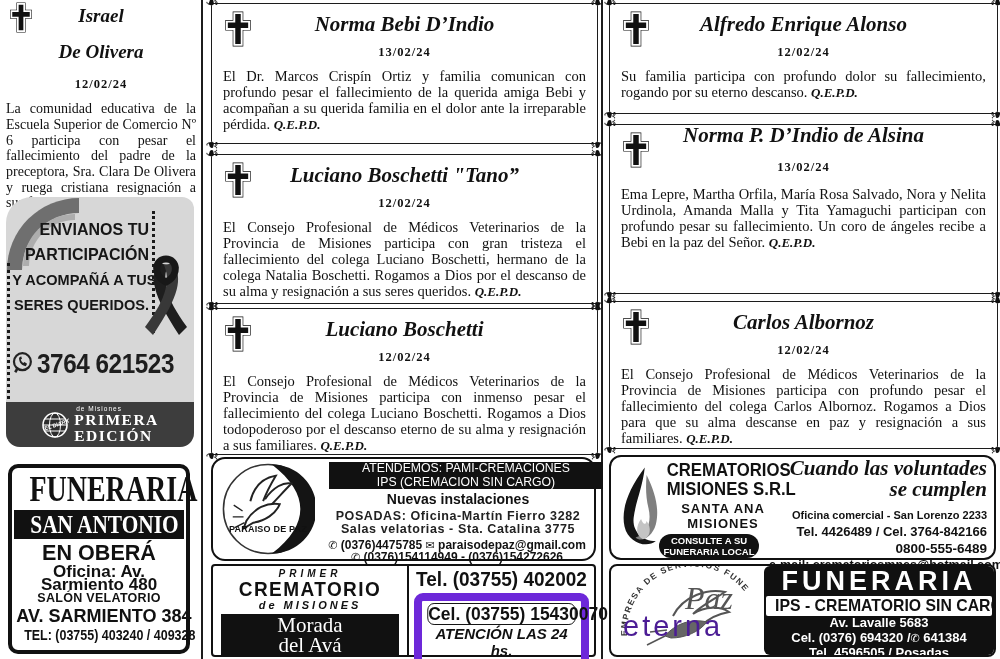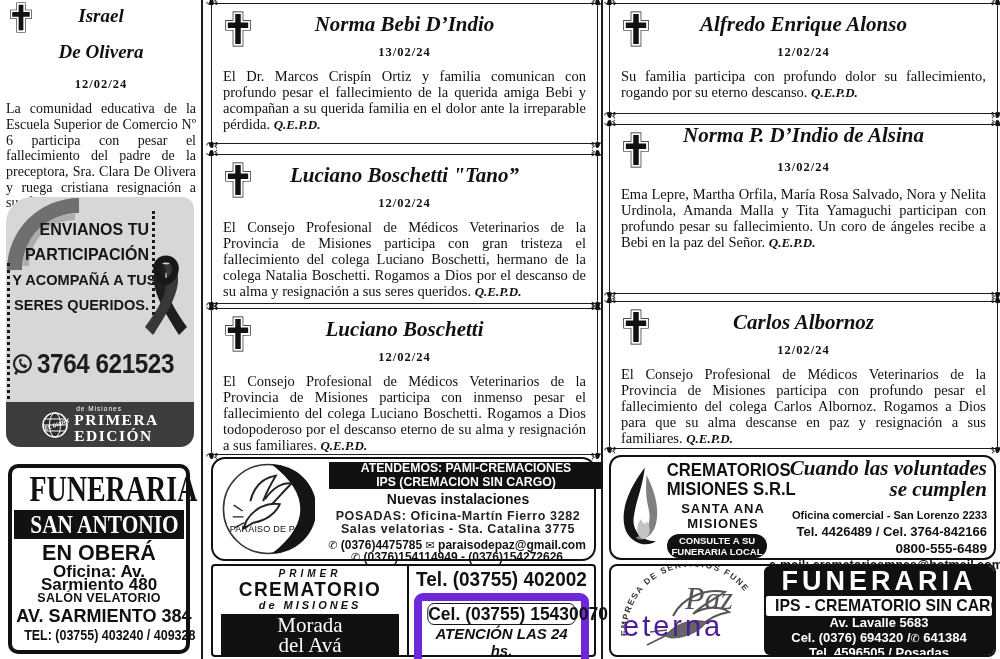--- a/index.html
+++ b/index.html
@@ -34,21 +34,21 @@
   .ad-env .arc1{position:absolute;left:1px;top:1px;width:72px;height:72px;
           border-top:15px solid #6f6f6f;border-left:15px solid #6f6f6f;border-top-left-radius:72px;box-sizing:border-box;}
   .ad-env .arc2{position:absolute;left:17px;top:17px;width:52px;height:52px;
           border-top:6px solid #adadad;border-left:6px solid #adadad;border-top-left-radius:56px;box-sizing:border-box;}
   .ad-env .dot-r{position:absolute;left:146px;top:14px;height:122px;border-left:3px dotted #1a1a1a;}
   .ad-env .dot-l{position:absolute;left:1px;top:66px;height:172px;border-left:3px dotted #1a1a1a;}
   .env-lines{position:absolute;left:2px;top:20px;width:141px;text-align:right;font-weight:bold;color:#161616;}
   .env-lines .l{font-size:16.5px;line-height:25px;white-space:nowrap;transform:scaleX(.97);transform-origin:right;}
   .env-lines .sm{font-size:15px;}
   .env-ribbon{position:absolute;right:5px;top:58px;}
-  .env-phone{position:absolute;left:5px;top:152px;width:178px;display:flex;align-items:center;gap:3px;}
+  .env-phone{position:absolute;left:5px;top:152px;width:178px;display:flex;gap:3px;}
   .env-phone .num{font-weight:bold;font-size:27px;letter-spacing:-.5px;transform:scaleX(.9);transform-origin:left;color:#1d1d1d;white-space:nowrap;}
   .env-brand{position:absolute;left:0;right:0;bottom:0;height:45px;background:#3d3d3d;border-radius:0 0 14px 14px;
              display:flex;align-items:center;justify-content:center;gap:5px;color:#fff;}
   .env-brand .btxt{line-height:1;}
   .env-brand .bsm{font-size:6.5px;letter-spacing:1px;margin-left:2px;}
   .env-brand .bl1,.env-brand .bl2{font-family:"Liberation Serif",serif;font-weight:bold;font-size:15.5px;letter-spacing:1.5px;}
 
   
   .ad-sa{position:absolute;left:8px;top:464px;width:182px;height:190px;border:4px solid #111;border-radius:10px;
          background:#fff;text-align:center;font-family:"Liberation Sans",sans-serif;box-sizing:border-box;padding-top:3px;}
@@ -59,23 +59,23 @@
   .ad-sa .f3{font-weight:bold;font-size:22px;line-height:24px;margin-top:2px;transform:scaleX(.98);}
   .ad-sa .f4{font-weight:bold;font-size:17px;line-height:13px;}
   .ad-sa .f5{font-weight:bold;font-size:12.5px;line-height:15px;letter-spacing:.3px;}
   .ad-sa .f6{font-weight:bold;font-size:19px;line-height:20px;transform:scaleX(.95);white-space:nowrap;}
   .ad-sa .f7{font-weight:bold;font-size:14.5px;line-height:17px;transform:scaleX(.86);white-space:nowrap;margin-top:1px;}
 
   
   .ad-par{position:absolute;left:211px;top:457px;width:385px;height:104px;border:2px solid #111;border-radius:14px;
           background:#fff;box-sizing:border-box;font-family:"Liberation Sans",sans-serif;}
   .ad-par .logo{position:absolute;left:8px;top:3px;width:94px;height:94px;}
-  .ad-par .logo-label{position:absolute;left:0;top:62px;width:94px;text-align:center;font-size:9px;font-weight:normal;letter-spacing:.2px;}
+  .ad-par .logo-label{position:absolute;left:0;top:62px;width:94px;text-align:center;font-size:9px;font-weight:bold;letter-spacing:.2px;}
   .par-banner{position:absolute;left:116px;top:3px;width:274px;height:27px;background:#111;color:#fff;
-              text-align:center;font-weight:bold;}
+              text-align:center;font-weight:normal;}
   .par-banner div{font-size:12.5px;line-height:13.5px;white-space:nowrap;transform:scaleX(.98);}
   .par-nuevas{position:absolute;left:116px;top:32px;width:258px;text-align:center;font-weight:bold;font-size:14px;}
   .par-a1{position:absolute;left:116px;top:50px;width:258px;text-align:center;font-weight:bold;font-size:12.5px;letter-spacing:.6px;color:#222;white-space:nowrap;}
   .par-a2{position:absolute;left:116px;top:63px;width:258px;text-align:center;font-weight:bold;font-size:12.5px;letter-spacing:.6px;color:#222;white-space:nowrap;}
   .par-c1{position:absolute;left:110px;top:79px;width:268px;text-align:center;font-weight:bold;font-size:12px;white-space:nowrap;}
   .par-c2{position:absolute;left:110px;top:91px;width:268px;text-align:center;font-weight:bold;font-size:12px;white-space:nowrap;}
 
   
   .ad-mor{position:absolute;left:211px;top:564px;width:385px;height:93px;border:2.5px solid #111;border-radius:4px;
           background:#fff;box-sizing:border-box;font-family:"Liberation Sans",sans-serif;}
@@ -93,21 +93,21 @@
   .mor-mail{font-weight:bold;font-size:12px;line-height:13px;margin-top:3px;white-space:nowrap;}
   .mor-web{font-weight:bold;font-size:13px;line-height:14px;white-space:nowrap;}
 
   
   .ad-crem{position:absolute;left:609px;top:455px;width:387px;height:105px;border:2.5px solid #111;border-radius:12px;
            background:#fff;box-sizing:border-box;font-family:"Liberation Sans",sans-serif;}
   .crem-flame{position:absolute;left:8px;top:4px;}
   .crem-name{position:absolute;left:48px;top:3px;width:128px;text-align:center;font-weight:bold;}
   .crem-name div{font-size:19px;line-height:19px;transform:scaleX(.88);white-space:nowrap;}
   .crem-loc{position:absolute;left:58px;top:45px;width:108px;text-align:center;font-weight:bold;font-size:13px;line-height:14.5px;letter-spacing:1px;}
-  .crem-pill{position:absolute;left:56px;top:77px;width:100px;height:24px;background:#111;border-radius:12px;color:#fff;
+  .crem-pill{position:absolute;left:48px;top:77px;width:100px;height:24px;background:#111;border-radius:12px;color:#fff;
              font-weight:bold;font-size:9.5px;line-height:11px;display:flex;flex-direction:column;justify-content:center;text-align:center;}
   .crem-right{position:absolute;left:158px;top:1px;right:7px;text-align:right;}
   .crem-right .s1,.crem-right .s2{font-family:"Liberation Serif",serif;font-style:italic;font-weight:bold;font-size:21px;line-height:21px;white-space:nowrap;}
   .crem-right .o{font-weight:bold;font-size:11px;line-height:14px;margin-top:8px;white-space:nowrap;}
   .crem-right .t{font-weight:bold;font-size:13px;line-height:15px;margin-top:2px;white-space:nowrap;}
   .crem-right .f{font-weight:bold;font-size:13.5px;line-height:15px;margin-top:2px;white-space:nowrap;}
   .crem-right .e{font-weight:bold;font-size:12.5px;line-height:14px;margin-top:2px;white-space:nowrap;}
 
   
   .ad-paz{position:absolute;left:609px;top:564px;width:387px;height:93px;border:2px solid #111;border-radius:8px;

